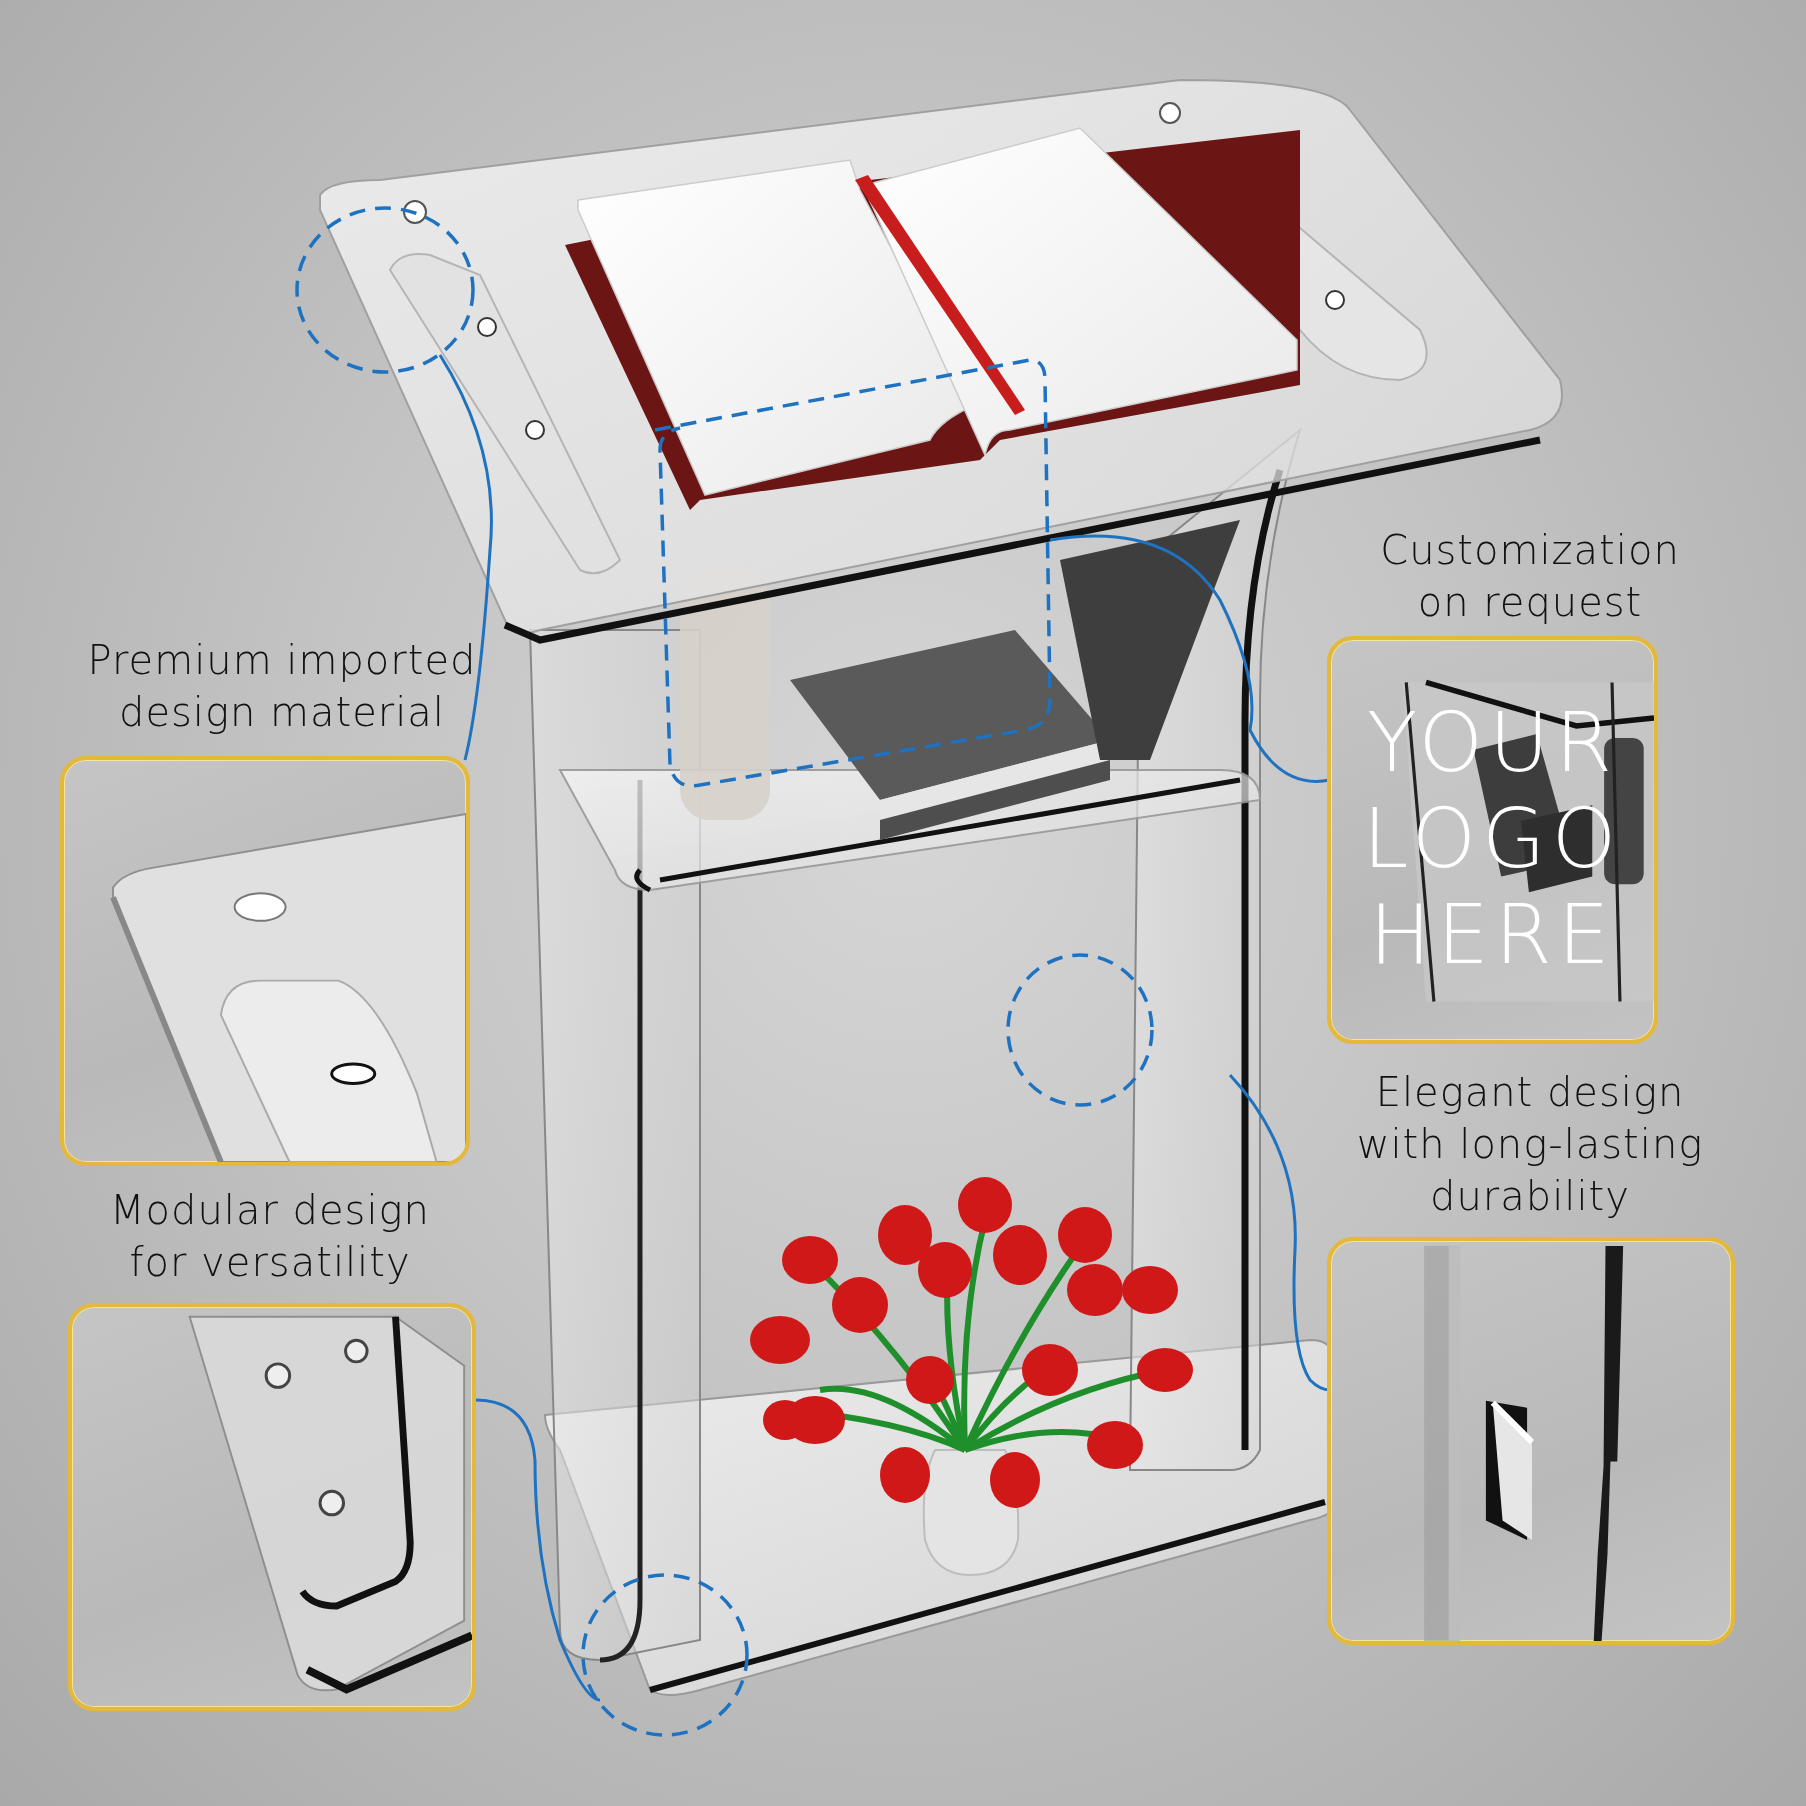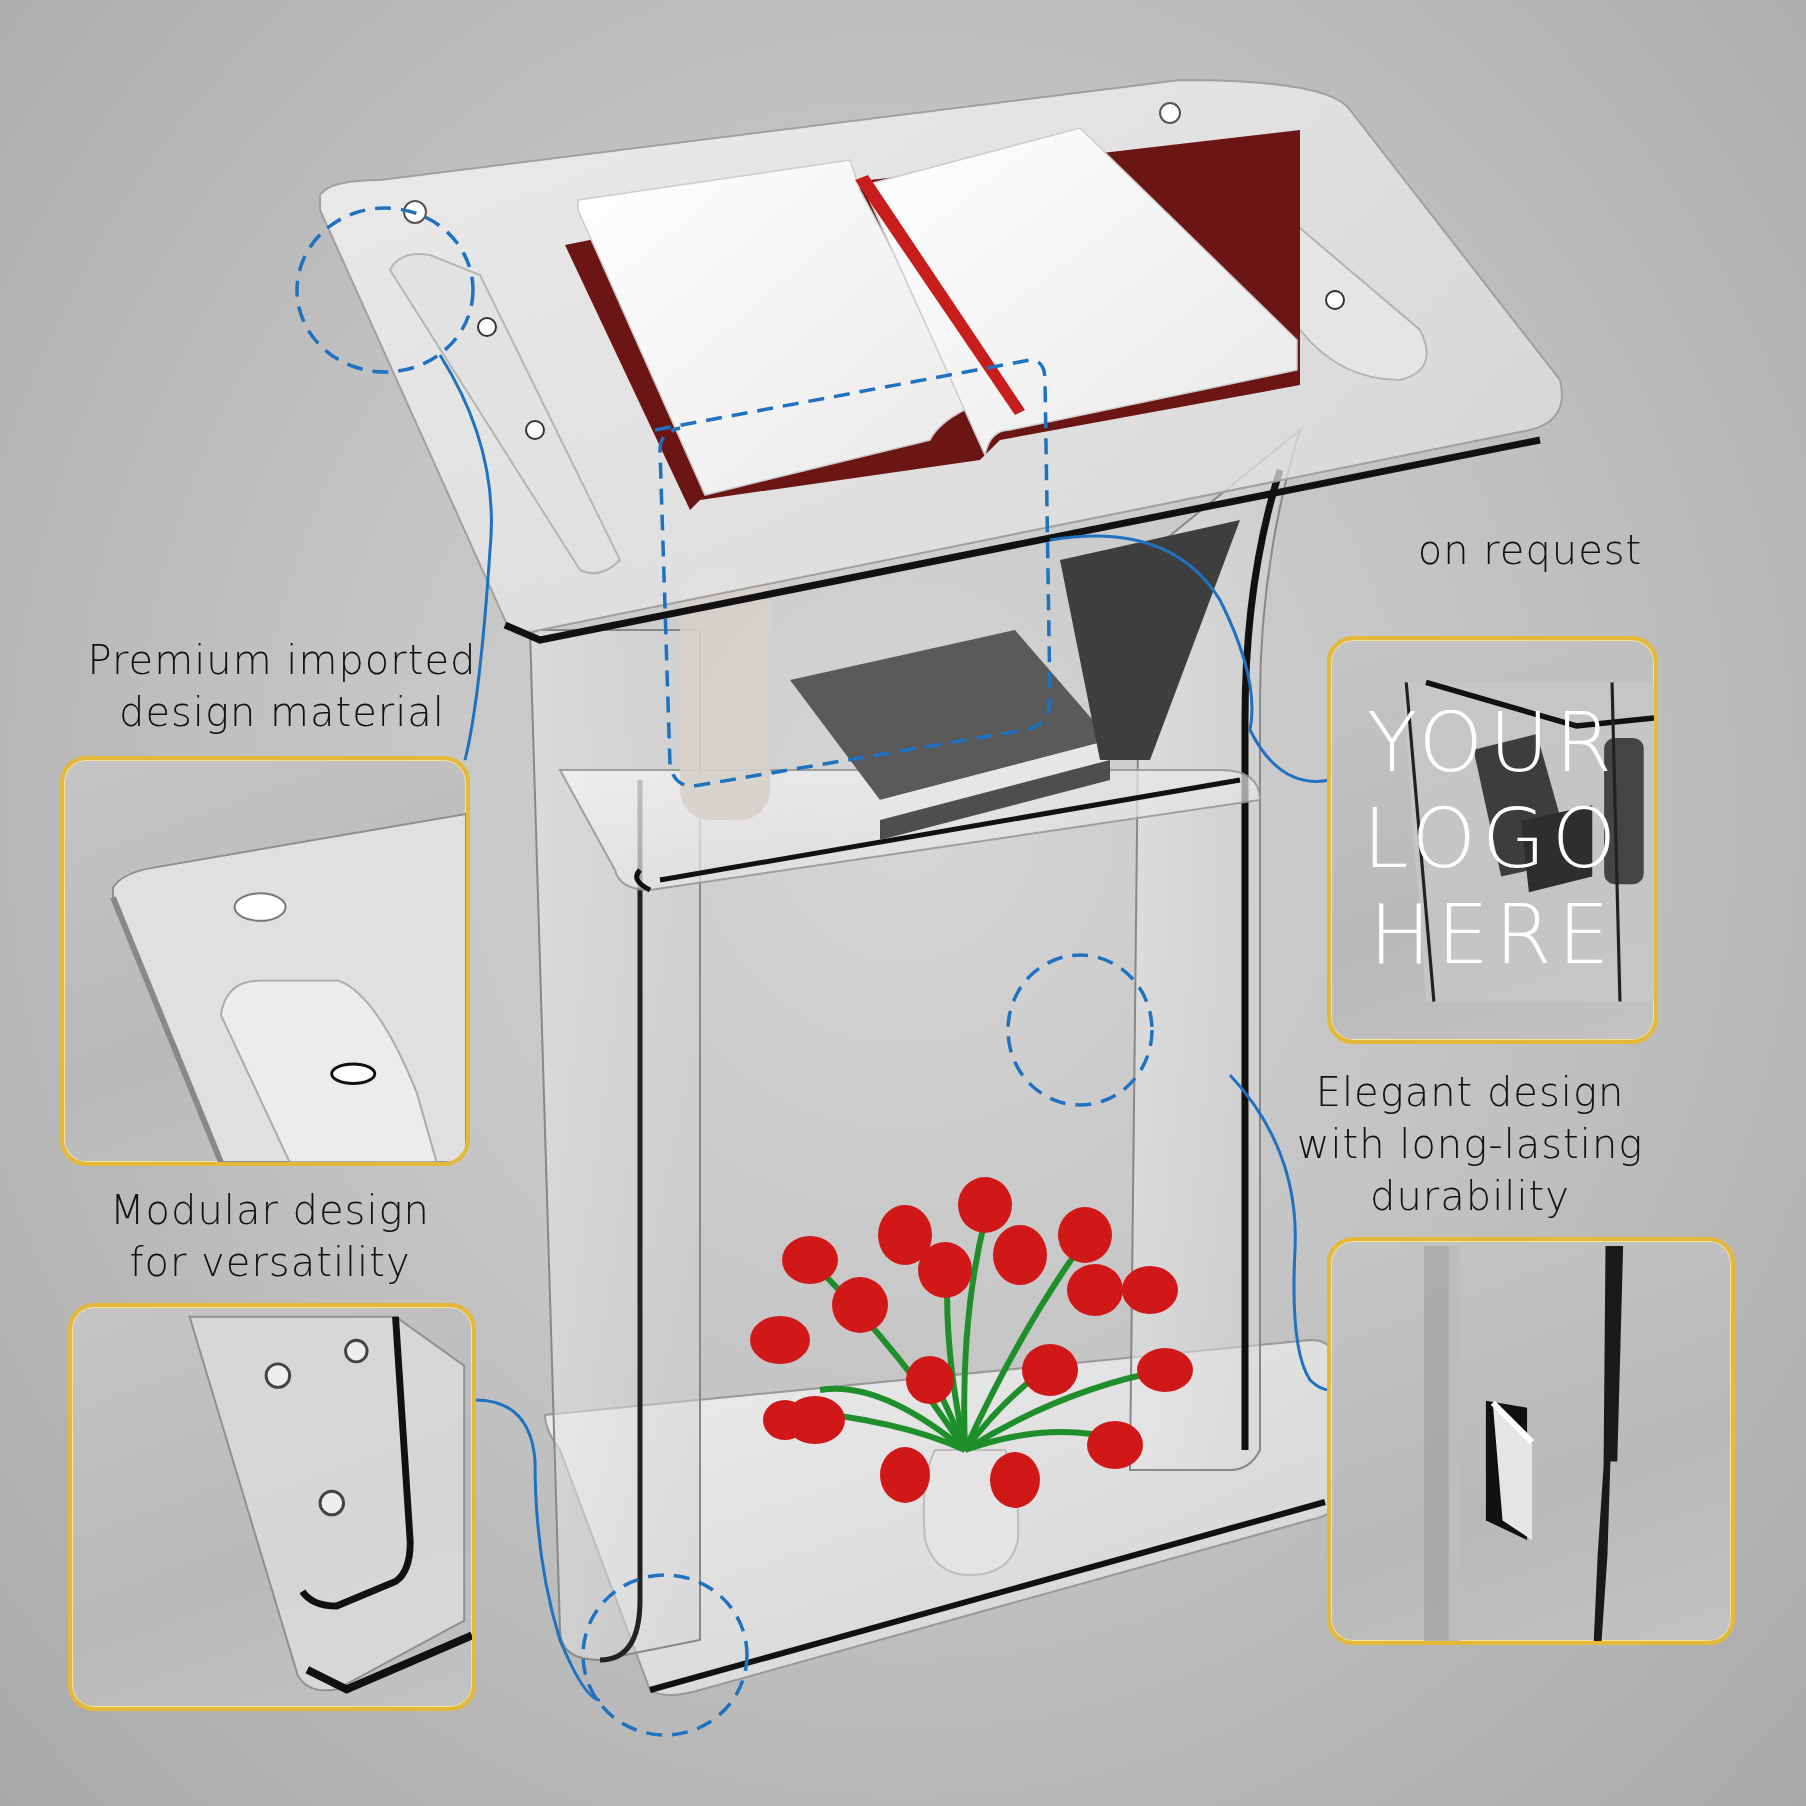--- a/index.html
+++ b/index.html
@@ -147,23 +147,24 @@
 
 <div class="label" style="left:52px; top:634px; width:460px;">
   <span>Premium imported</span>
   <span>design material</span>
 </div>
 <div class="label" style="left:60px; top:1184px; width:420px;">
   <span>Modular design</span>
   <span>for versatility</span>
 </div>
 <div class="label" style="left:1340px; top:524px; width:380px;">
+  <span>Customization</span>
   <span>on request</span>
 </div>
-<div class="label" style="left:1260px; top:1066px; width:420px;">
+<div class="label" style="left:1320px; top:1066px; width:420px;">
   <span>Elegant design</span>
   <span>with long-lasting</span>
   <span>durability</span>
 </div>
 
 <div class="frame" style="left:60px; top:756px; width:410px; height:410px;">
   <svg viewBox="0 0 410 410">
     <path d="M50 130 Q60 115 90 110 L410 55 L410 410 L160 410 L50 140 Z" fill="#e0e0e0" stroke="#8f8f8f" stroke-width="2"></path>
     <path d="M50 140 L160 410" stroke="#888" stroke-width="6"></path>
     <ellipse cx="200" cy="150" rx="26" ry="14" fill="#fff" stroke="#777" stroke-width="2"></ellipse>

